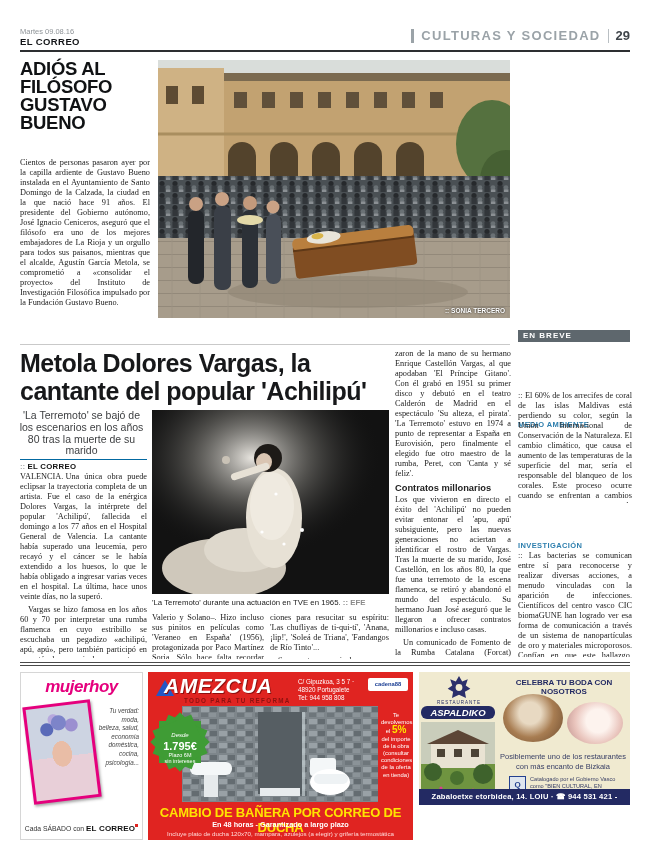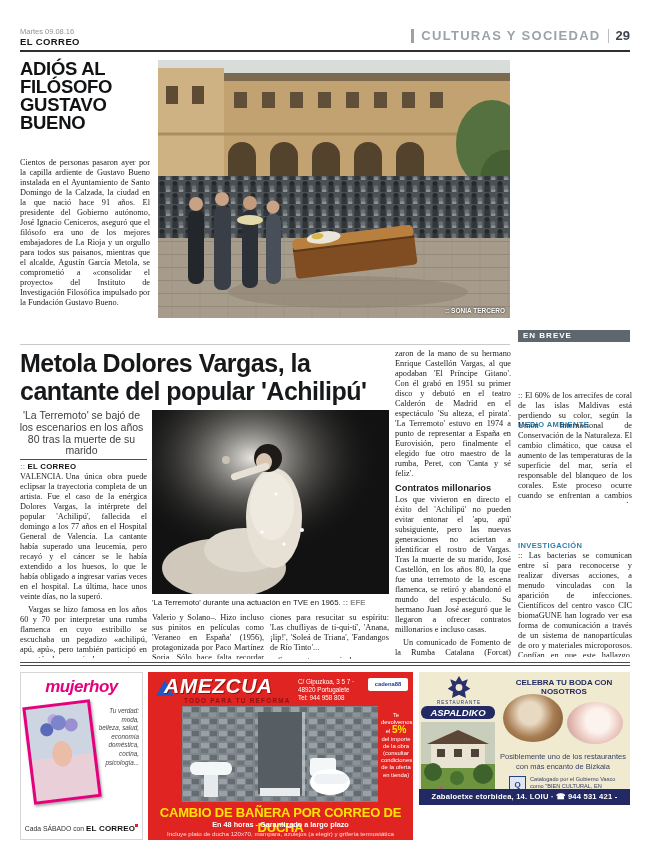--- a/index.html
+++ b/index.html
@@ -322,20 +322,32 @@
         <rect x="76" y="6" width="44" height="82" fill="#565e63"></rect>
         <rect x="78" y="82" width="40" height="8" fill="#e8ecee"></rect>
         <rect x="120" y="6" width="3" height="84" fill="#c3cdd2" opacity=".7"></rect>
         <rect x="8" y="56" width="42" height="13" rx="6" fill="#f4f7f8"></rect>
         <rect x="22" y="69" width="14" height="22" fill="#e6eaec"></rect>
         <rect x="128" y="52" width="26" height="18" rx="3" fill="#f4f7f8"></rect>
         <ellipse cx="148" cy="76" rx="20" ry="13" fill="#ffffff"></ellipse>
         <rect x="132" y="68" width="34" height="10" rx="5" fill="#eef2f4"></rect>
       </svg>
     </div>
+    <div class="abs" id="amz-burst">
+      <div class="burst-sq"></div>
+      <div class="burst-sq r45"></div>
+      <div class="burst-sq r22"></div>
+      <div class="burst-sq r67"></div>
+      <div id="amz-burst-txt">
+        <span class="b1">Desde</span>
+        <span class="b2">1.795€</span>
+        <span class="b3">Plazo 6M</span>
+        <span class="b4">sin intereses</span>
+      </div>
+    </div>
     <div class="abs" id="amz-refund">
       <span>Te devolvemos el</span>
       <span class="pct">5%</span>
       <span>del importe de la obra (consultar condiciones de la oferta en tienda)</span>
     </div>
     <div class="abs" id="amz-offer">CAMBIO DE BAÑERA POR CORREO DE DUCHA</div>
     <div class="abs" id="amz-sub1">En 48 horas - Garantizado a largo plazo</div>
     <div class="abs" id="amz-sub2">Incluye plato de ducha 120x70, mampara, azulejos (a elegir) y grifería termostática</div>
   </div>
 

